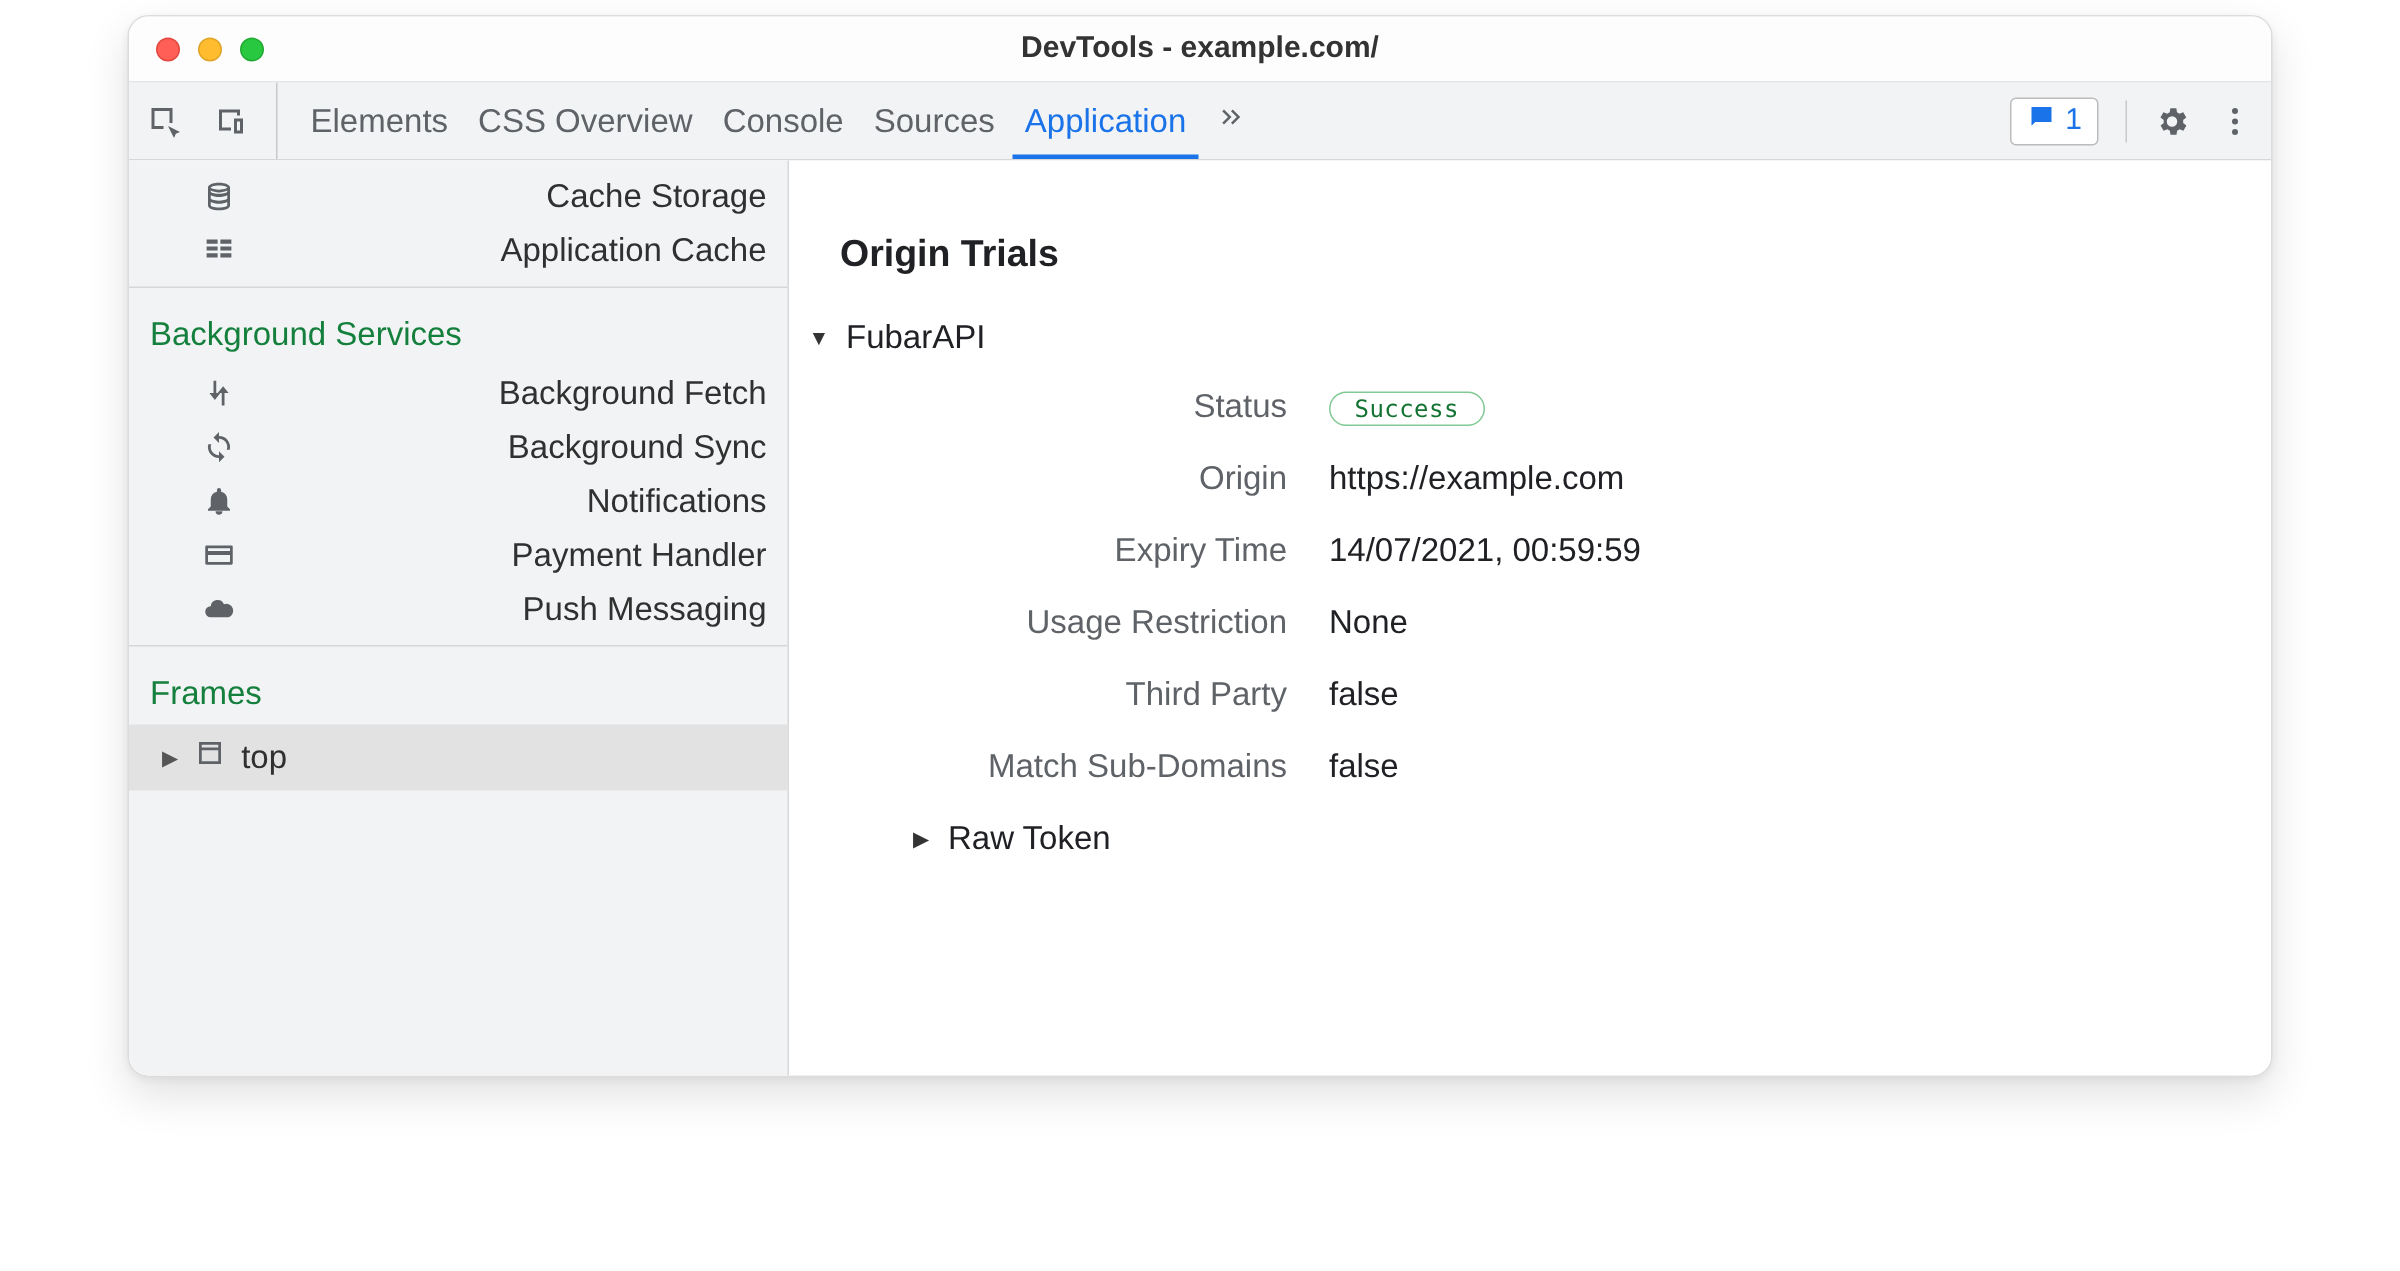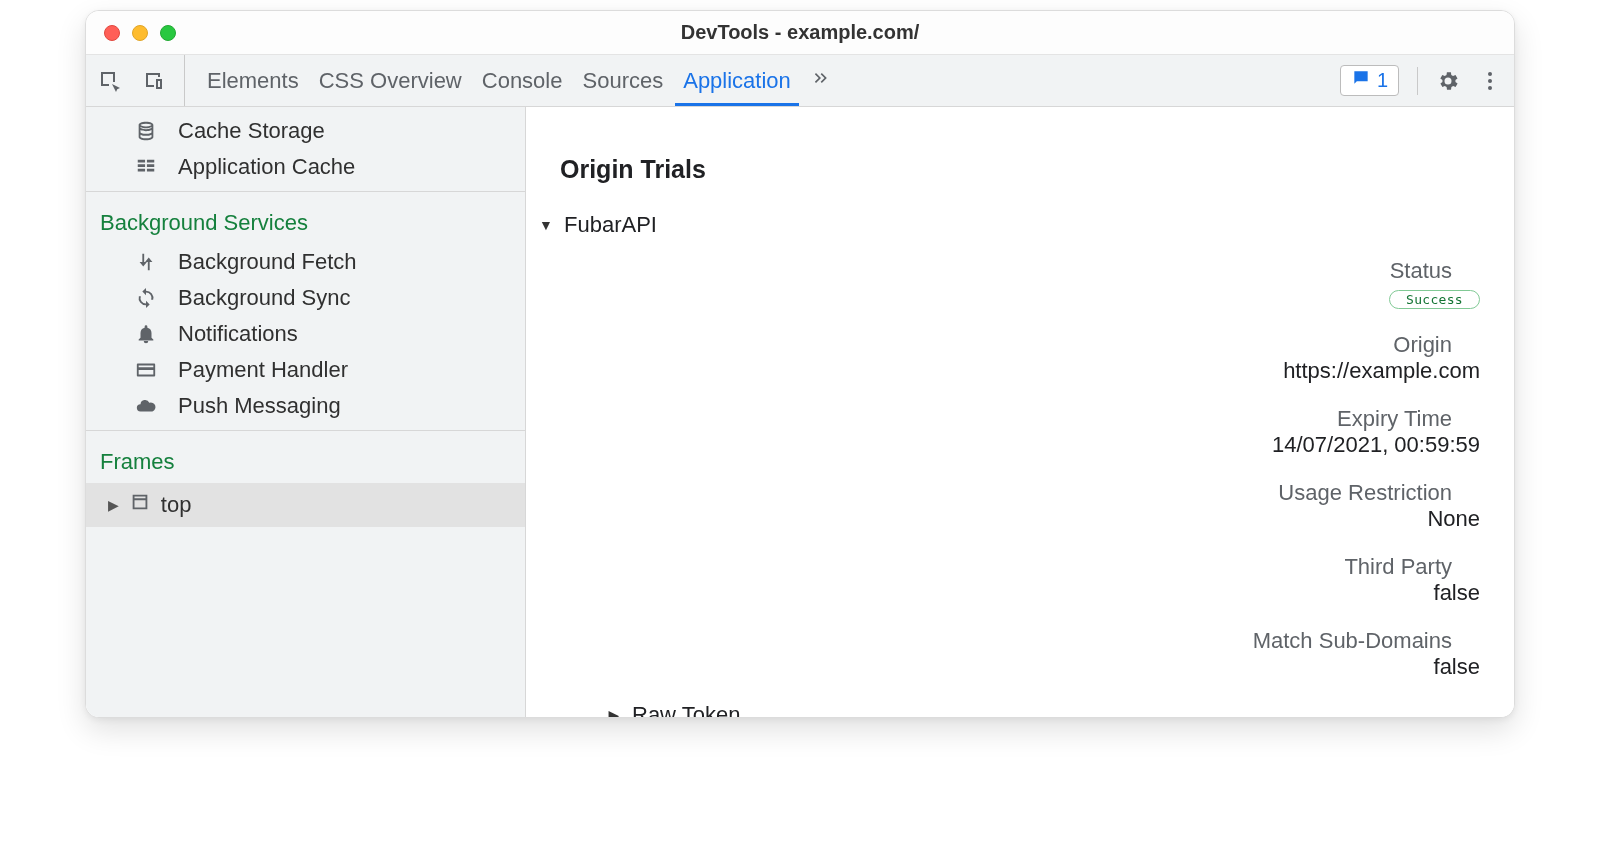--- a/index.html
+++ b/index.html
@@ -138,24 +138,25 @@
   .side-section.last { border-bottom: none; padding-bottom: 16px; }
   .side-heading {
     padding: 12px 14px 8px 14px;
     font-size: 22px;
     font-weight: 400;
     color: #15803d;
   }
   .side-item {
     display: flex;
     align-items: center;
-    gap: 20px;
+    gap: 9px;
     padding: 5px 14px 5px 48px;
     cursor: pointer;
     color: #303030;
+    justify-content: space-between;
   }
   .side-item .ic { width: 24px; height: 24px; display: flex; align-items: center; justify-content: center; }
   .side-item .ic svg { width: 22px; height: 22px; fill: #5f6368; }
 
   .frames-list { flex: 1; }
   .frame-row {
     display: flex;
     align-items: center;
     gap: 10px;
     padding: 8px 14px 8px 22px;
@@ -189,43 +190,42 @@
   }
   .tree-row .tri { font-size: 14px; color: #333; width: 16px; text-align: center; }
   .tree-row.first { margin-left: -22px; padding-left: 0; }
 
   .details {
     margin-left: 46px;
     margin-top: 10px;
   }
   .detail-row {
     display: flex;
-    align-items: flex-end;
+    align-items: flex-start;
     margin-bottom: 22px;
-    flex-direction: column;
   }
   .detail-label {
     width: 280px;
     text-align: right;
     color: #5f6368;
     font-size: 22px;
     padding-right: 28px;
   }
   .detail-value {
     color: #202124;
     font-size: 22px;
   }
   .pill {
     display: inline-flex;
     align-items: center;
     border: 1.5px solid #81c995;
     color: #137333;
     border-radius: 999px;
     padding: 1px 16px;
-    font-size: 13px;
+    font-size: 16px;
     font-weight: 500;
     letter-spacing: 0.3px;
     font-family: ui-monospace, monospace;
     background: #fff;
   }
   .tree-row.sub {
     margin-left: 46px;
     margin-top: 14px;
   }
 </style>

